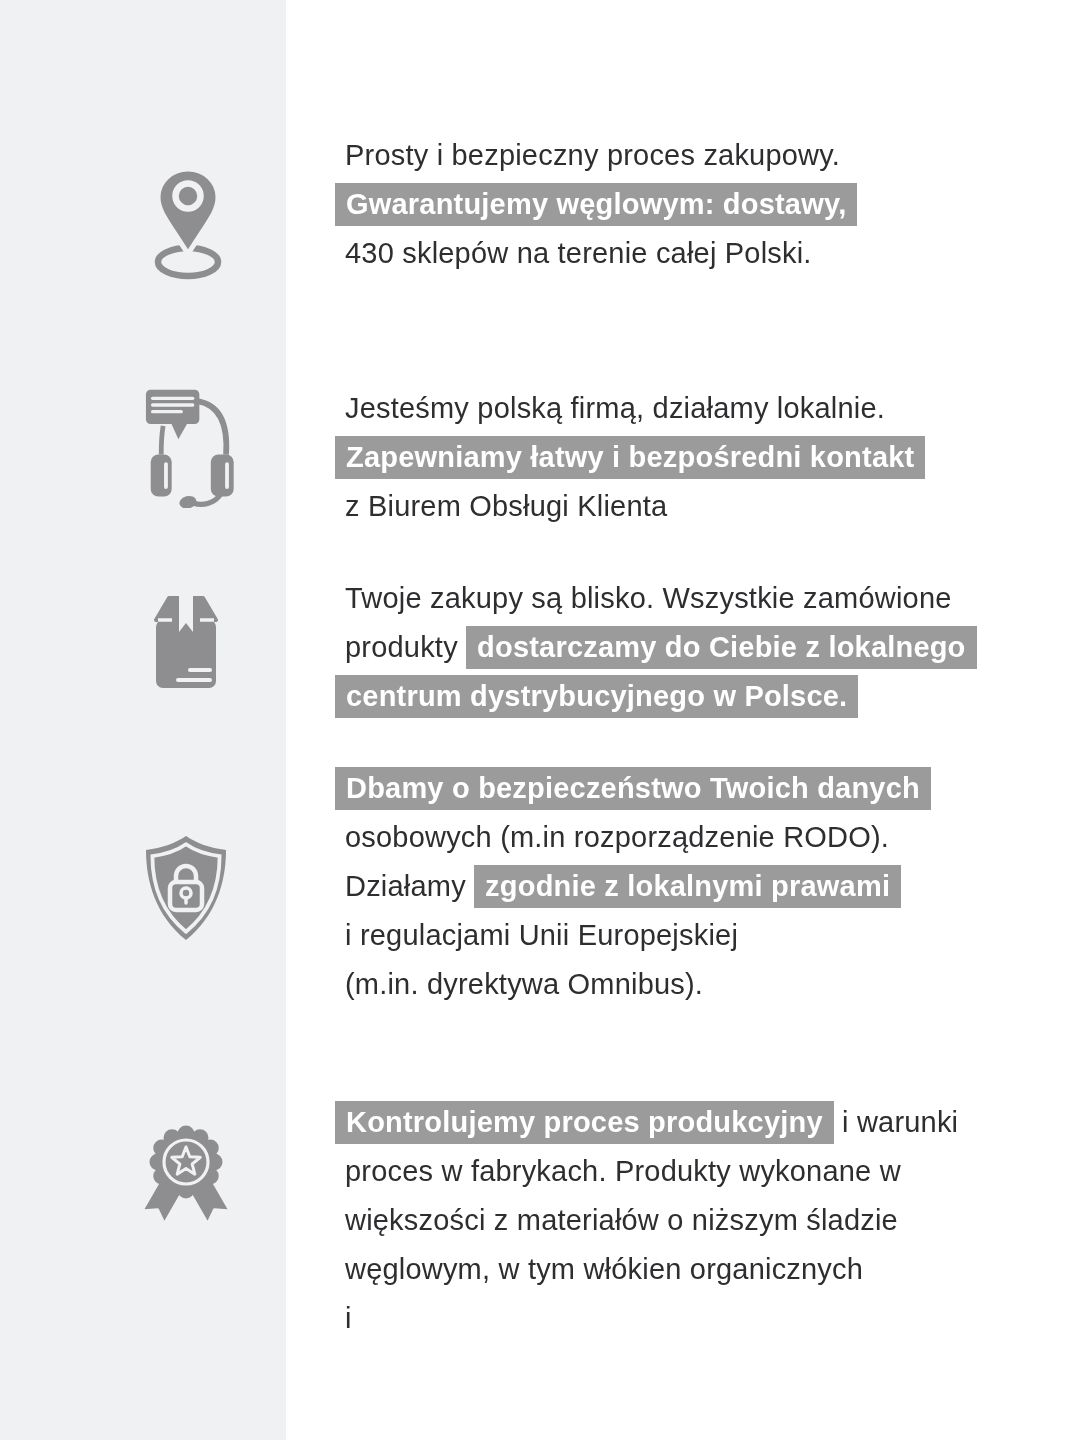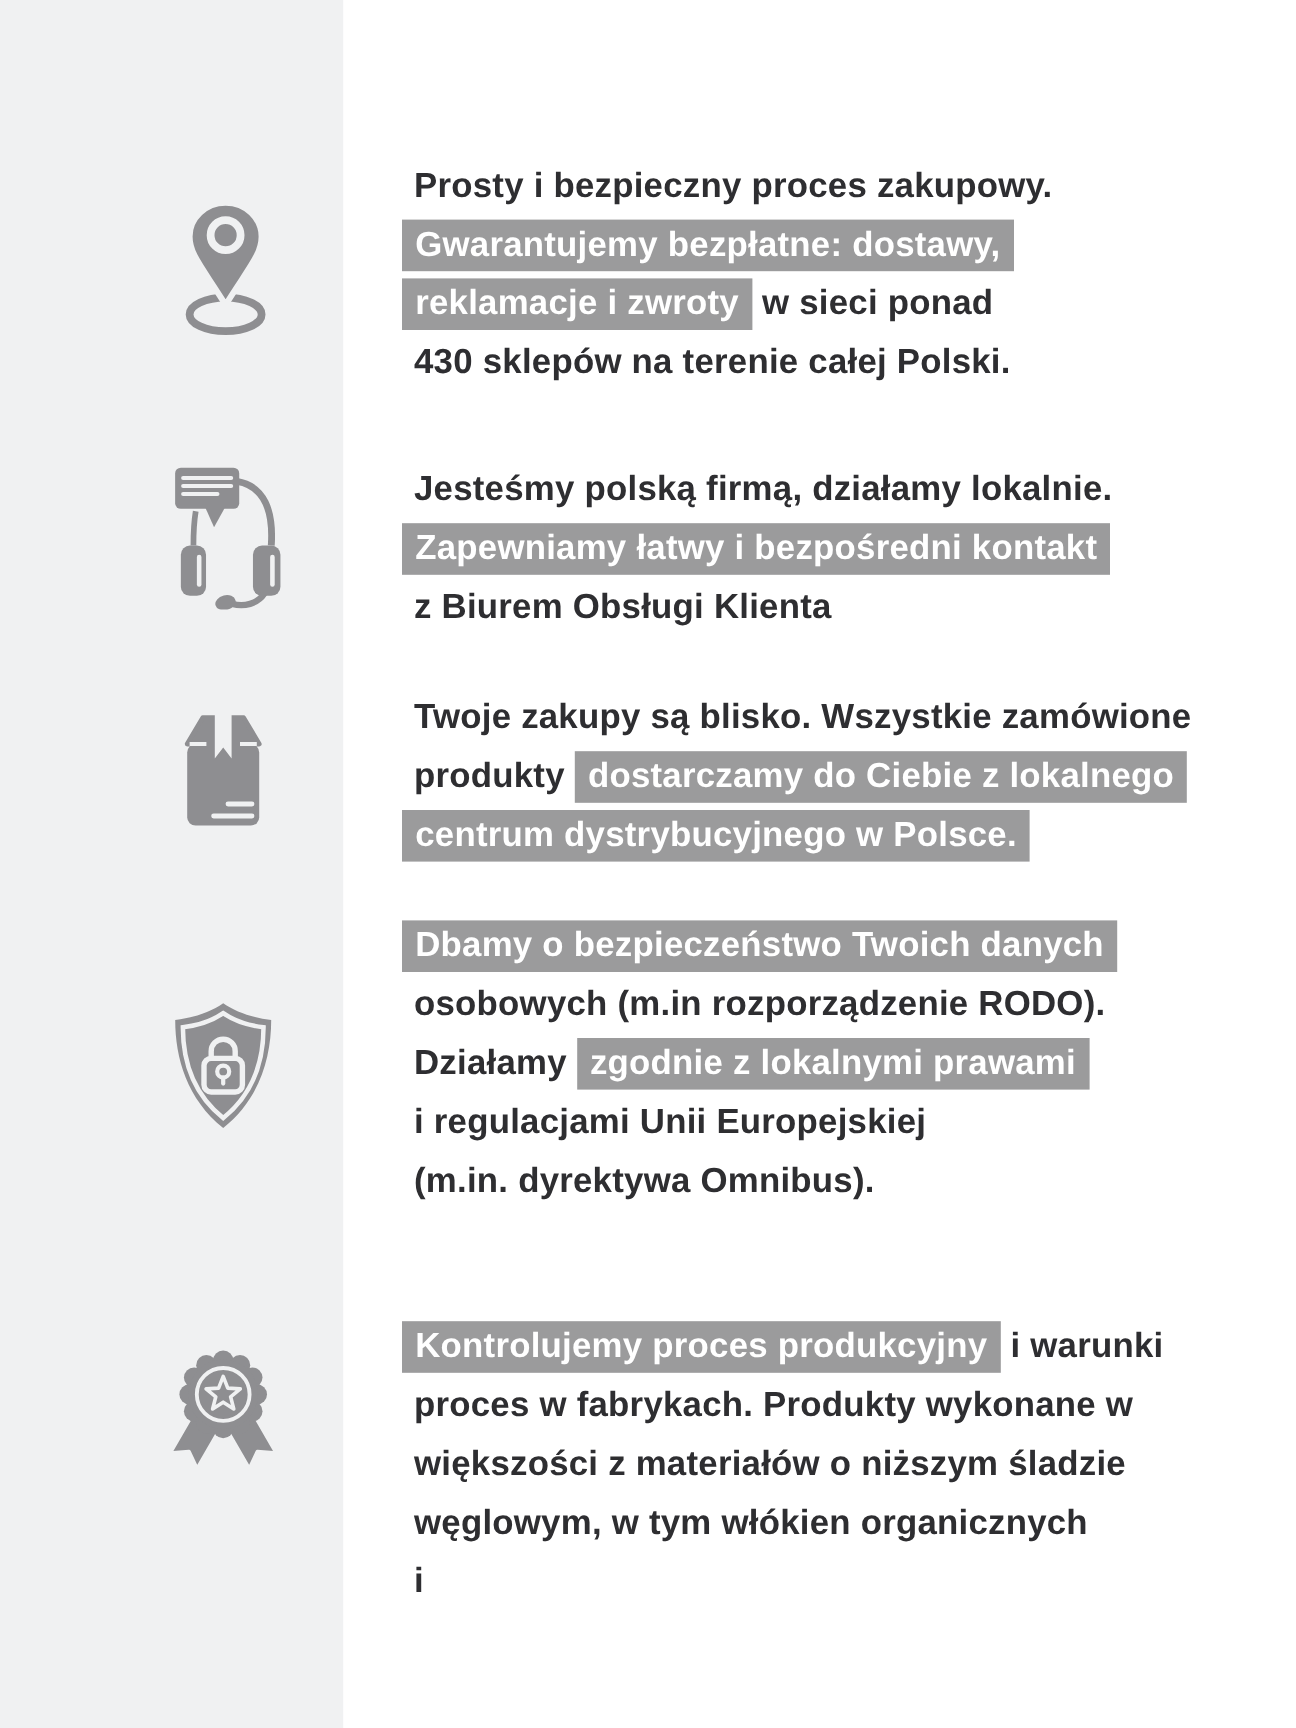--- a/index.html
+++ b/index.html
@@ -34,21 +34,21 @@
   }
   .line{
     height:49px;
     display:flex;align-items:center;
     font-size:29px;
     letter-spacing:0.2px;
     white-space:pre;
     padding-left:10px;
   }
   .line.starts-hl{padding-left:0;}
-  .seg{white-space:pre;font-weight:bold;}
+  .seg{white-space:pre;}
   .seg.hl{
     background:var(--chip);
     color:var(--chip-ink);
     font-weight:700;
     padding:5px 11px;
   }
   
   #sec0{top:131px;}
   #sec1{top:384px;}
   #sec2{top:574px;}
@@ -140,22 +140,21 @@
         <circle cx="0" cy="0" r="29"></circle>
       </g>
       <circle cx="0" cy="0" r="22" fill="none" stroke="var(--side)" stroke-width="3.2"></circle>
       <path d="M0,-15 L3.82,-5.26 L14.27,-4.64 L6.18,2.01 L8.82,12.14 L0,6.5 L-8.82,12.14 L-6.18,2.01 L-14.27,-4.64 L-3.82,-5.26 Z" fill="currentColor" stroke="var(--side)" stroke-width="3" stroke-linejoin="round"></path>
     </g>
   </svg>
 </div>
 
 <div class="section" id="sec0">
     <div class="line"><span class="seg">Prosty i bezpieczny proces zakupowy.</span></div>
-    <div class="line starts-hl"><span class="seg hl">Gwarantujemy bezpłatne: dostawy,</span></div>
-    <div class="line starts-hl"><span class="seg hl">reklamacje i zwroty</span><span class="seg"> w sieci ponad</span></div>
+    <div class="line starts-hl"><span class="seg hl">Gwarantujemy węglowym: dostawy,</span></div>
     <div class="line"><span class="seg">430 sklepów na terenie całej Polski.</span></div>
   </div>
 <div class="section" id="sec1">
     <div class="line"><span class="seg">Jesteśmy polską firmą, działamy lokalnie.</span></div>
     <div class="line starts-hl"><span class="seg hl">Zapewniamy łatwy i bezpośredni kontakt</span></div>
     <div class="line"><span class="seg">z Biurem Obsługi Klienta</span></div>
   </div>
 <div class="section" id="sec2">
     <div class="line"><span class="seg">Twoje zakupy są blisko. Wszystkie zamówione</span></div>
     <div class="line"><span class="seg">produkty </span><span class="seg hl">dostarczamy do Ciebie z lokalnego</span></div>

